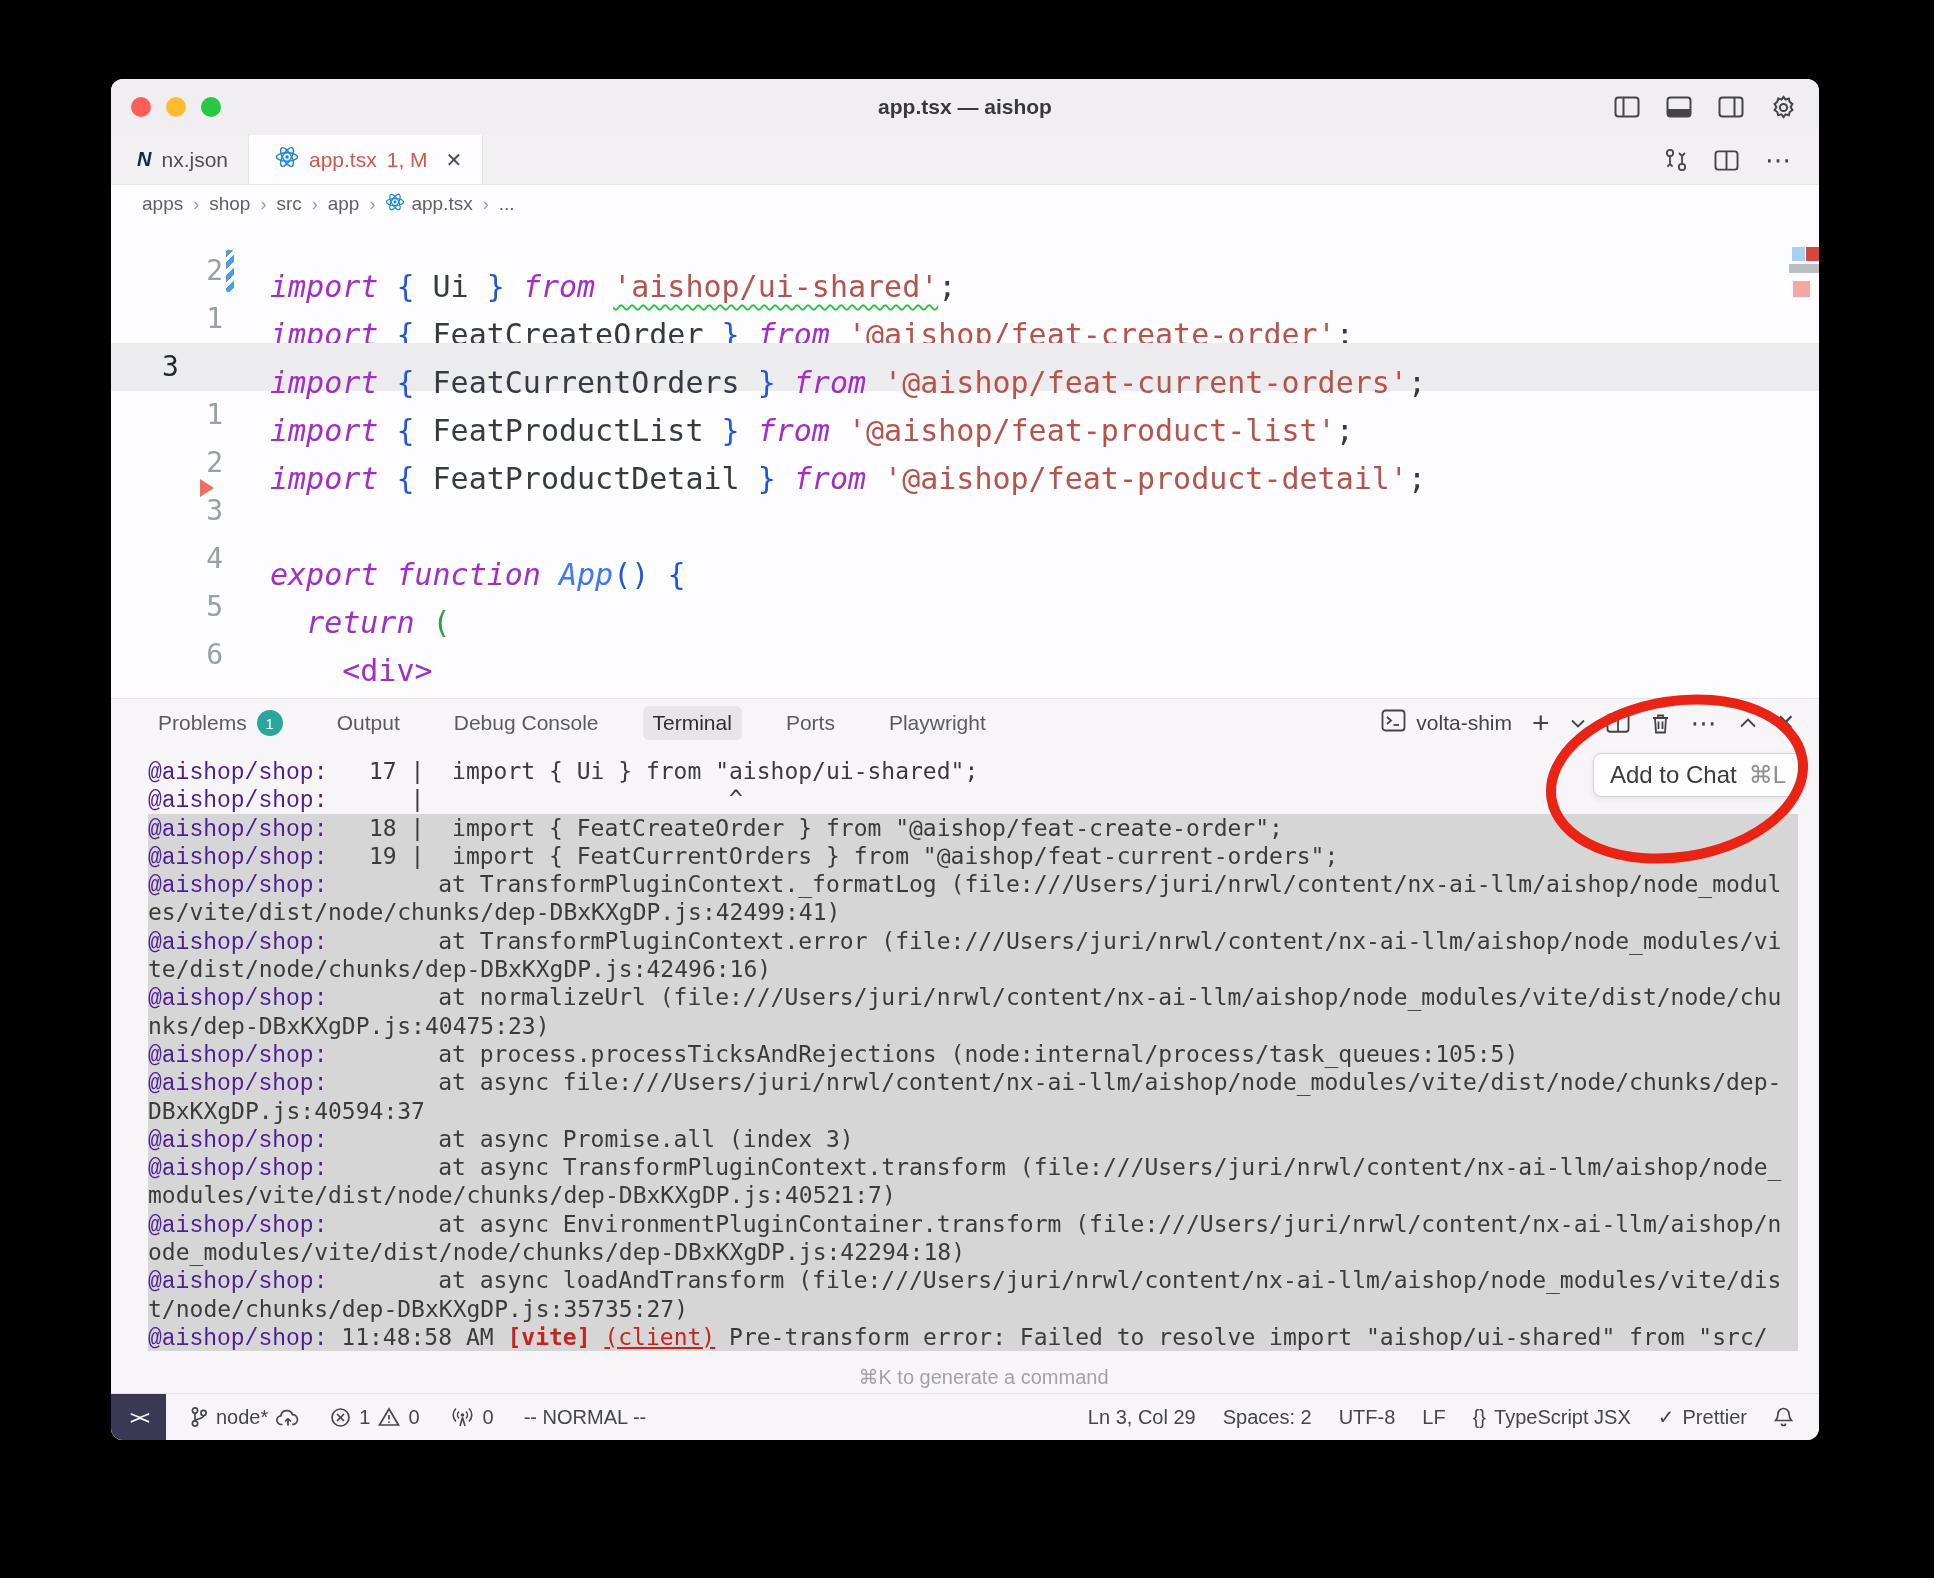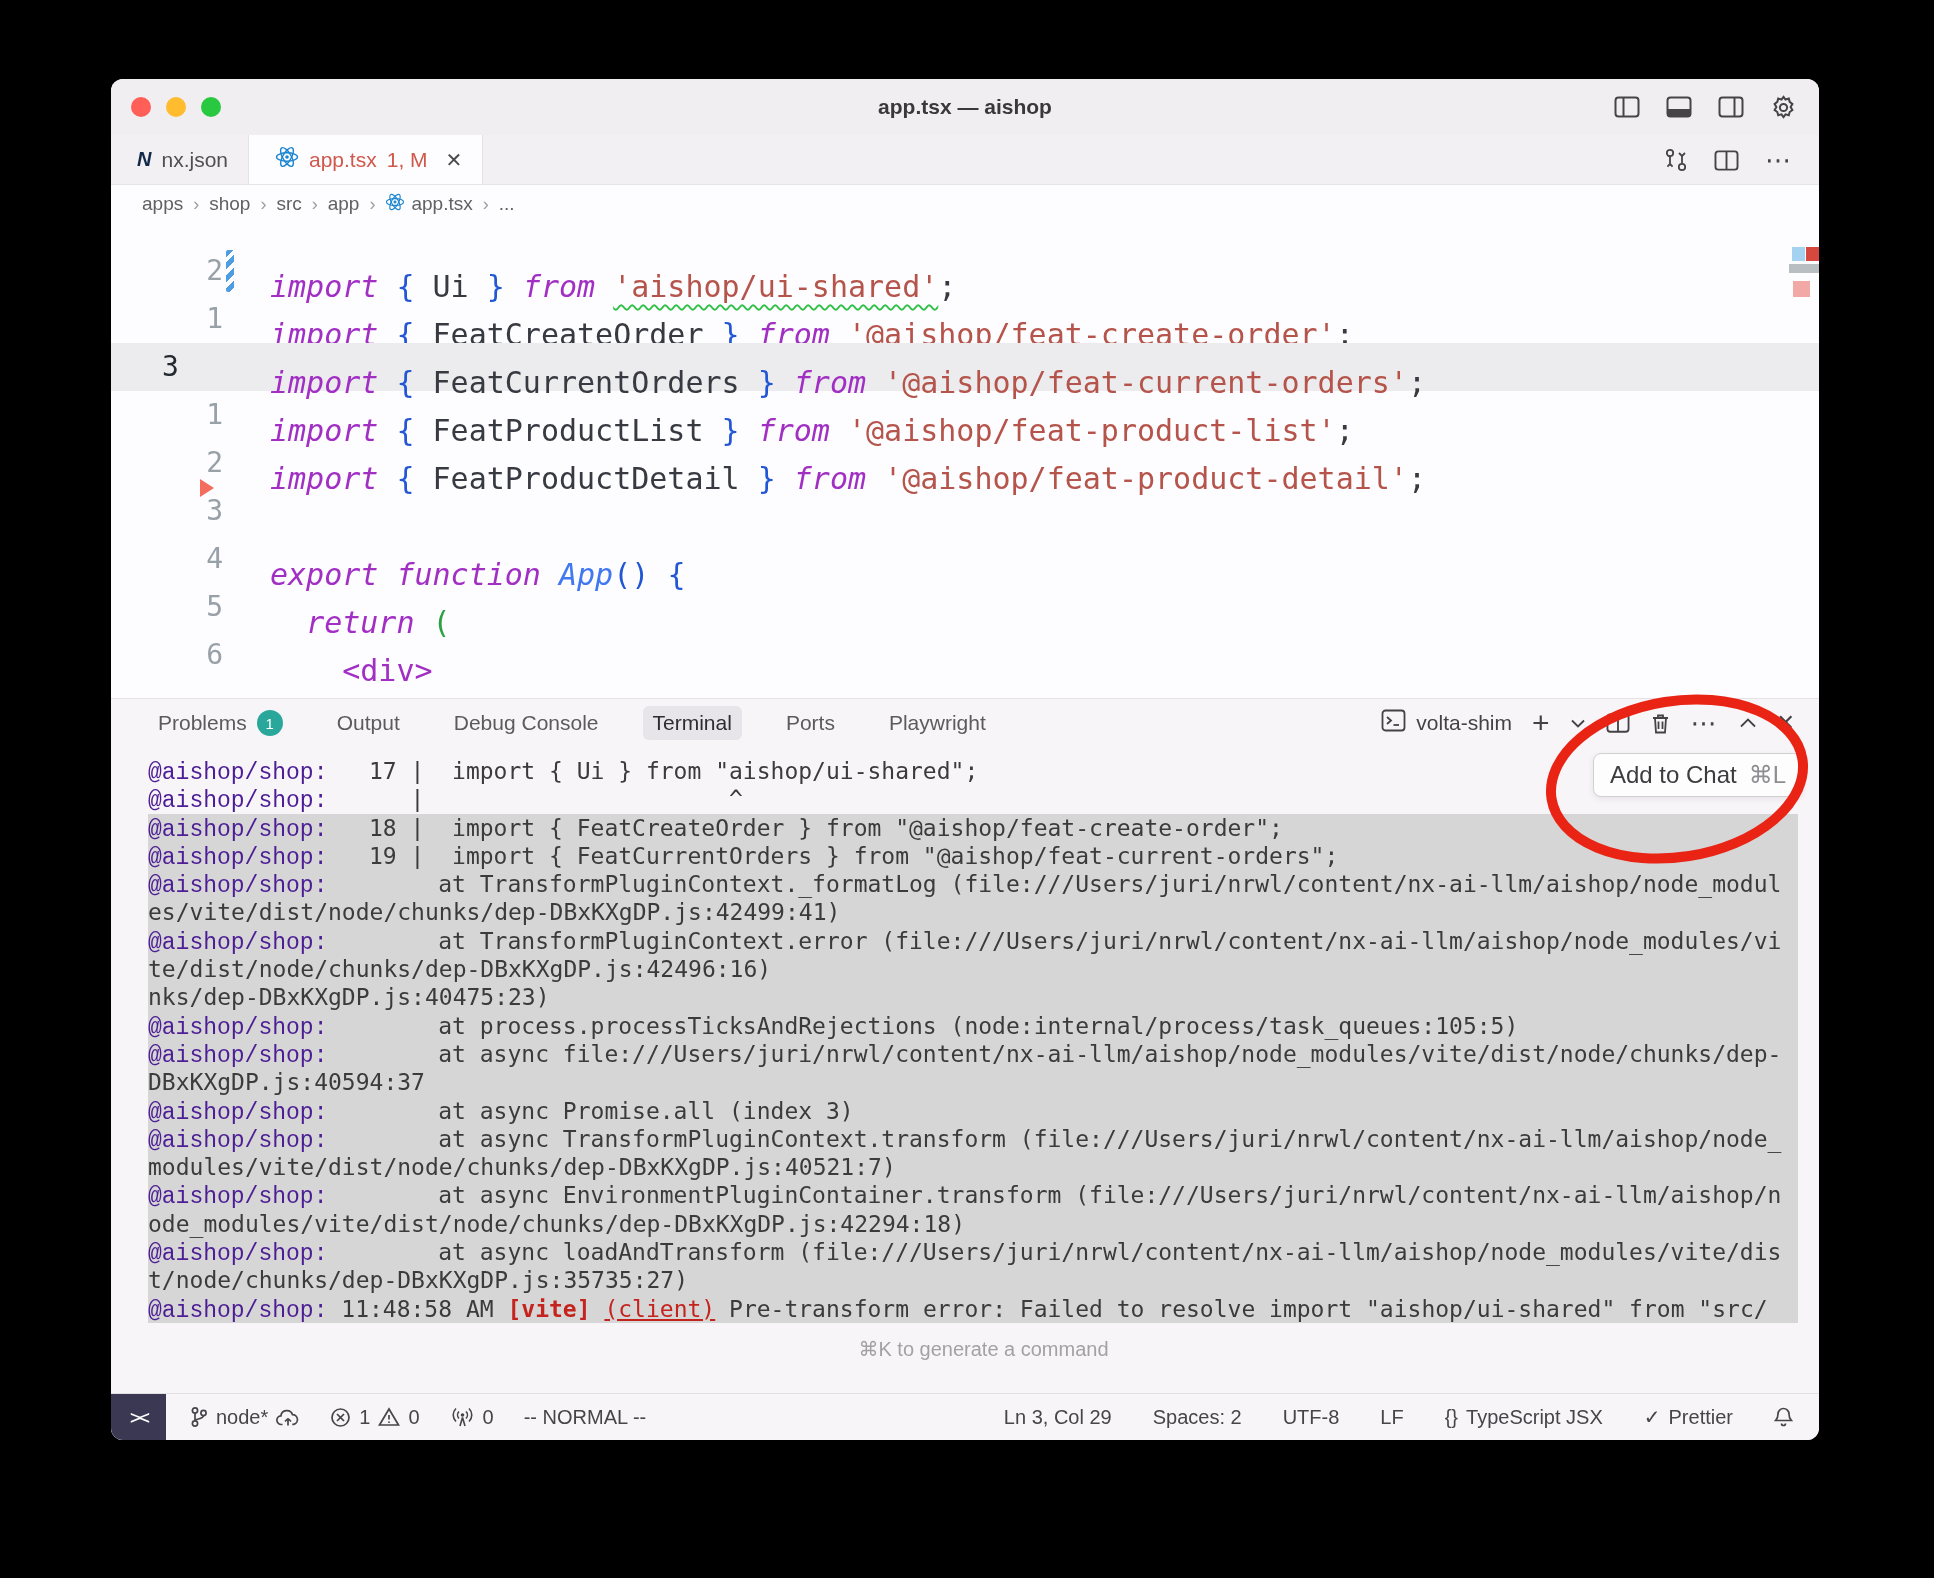--- a/index.html
+++ b/index.html
@@ -87,21 +87,21 @@
     box-shadow:0 2px 6px rgba(0,0,0,.08);z-index:5;}
   .tooltip .key{color:#8e8e92;}
   .annotation{position:absolute;right:0;top:-60px;width:300px;height:260px;pointer-events:none;z-index:9;}
 
   
   .statusbar{height:47px;background:#f7f5f8;border-top:1px solid #e2e0e3;display:flex;align-items:center;
     font-size:20px;color:#45454a;flex:none;position:relative;}
   .remote{width:55px;height:100%;background:#3b3854;color:#fff;display:flex;align-items:center;justify-content:center;
     font-family:"DejaVu Sans Mono",monospace;font-size:19px;letter-spacing:-3px;}
   .sb-left{display:flex;align-items:center;gap:30px;margin-left:24px;}
-  .sb-right{margin-left:auto;display:flex;align-items:center;gap:41px;margin-right:26px;}
+  .sb-right{margin-left:auto;display:flex;align-items:center;gap:27px;margin-right:26px;}
   .sb-item{display:flex;align-items:center;gap:8px;white-space:nowrap;}
   .sb-item svg{display:block;}
 </style>
 </head>
 <body>
 
 <div id="window">
 
   <div class="titlebar">
     <div class="tl red"></div>
@@ -297,20 +297,21 @@
     <div class="term-body">
       <div id="term-lines">
           <div class="trow"><span class="c-p">@aishop/shop:</span><span class="c-d">   17 |  import { Ui } from "aishop/ui-shared";</span></div>
           <div class="trow"><span class="c-p">@aishop/shop:</span><span class="c-d">      |                      ^</span></div>
           <div class="trow sel"><span class="c-p">@aishop/shop:</span><span class="c-d">   18 |  import { FeatCreateOrder } from "@aishop/feat-create-order";</span></div>
           <div class="trow sel"><span class="c-p">@aishop/shop:</span><span class="c-d">   19 |  import { FeatCurrentOrders } from "@aishop/feat-current-orders";</span></div>
           <div class="trow sel"><span class="c-p">@aishop/shop:</span><span class="c-d">        at TransformPluginContext._formatLog (file:///Users/juri/nrwl/content/nx-ai-llm/aishop/node_modul</span></div>
           <div class="trow sel"><span class="c-d">es/vite/dist/node/chunks/dep-DBxKXgDP.js:42499:41)</span></div>
           <div class="trow sel"><span class="c-p">@aishop/shop:</span><span class="c-d">        at TransformPluginContext.error (file:///Users/juri/nrwl/content/nx-ai-llm/aishop/node_modules/vi</span></div>
           <div class="trow sel"><span class="c-d">te/dist/node/chunks/dep-DBxKXgDP.js:42496:16)</span></div>
+          <div class="trow sel"><span class="c-p">@aishop/shop:</span><span class="c-d">        at normalizeUrl (file:///Users/juri/nrwl/content/nx-ai-llm/aishop/node_modules/vite/dist/node/chu</span></div>
           <div class="trow sel"><span class="c-d">nks/dep-DBxKXgDP.js:40475:23)</span></div>
           <div class="trow sel"><span class="c-p">@aishop/shop:</span><span class="c-d">        at process.processTicksAndRejections (node:internal/process/task_queues:105:5)</span></div>
           <div class="trow sel"><span class="c-p">@aishop/shop:</span><span class="c-d">        at async file:///Users/juri/nrwl/content/nx-ai-llm/aishop/node_modules/vite/dist/node/chunks/dep-</span></div>
           <div class="trow sel"><span class="c-d">DBxKXgDP.js:40594:37</span></div>
           <div class="trow sel"><span class="c-p">@aishop/shop:</span><span class="c-d">        at async Promise.all (index 3)</span></div>
           <div class="trow sel"><span class="c-p">@aishop/shop:</span><span class="c-d">        at async TransformPluginContext.transform (file:///Users/juri/nrwl/content/nx-ai-llm/aishop/node_</span></div>
           <div class="trow sel"><span class="c-d">modules/vite/dist/node/chunks/dep-DBxKXgDP.js:40521:7)</span></div>
           <div class="trow sel"><span class="c-p">@aishop/shop:</span><span class="c-d">        at async EnvironmentPluginContainer.transform (file:///Users/juri/nrwl/content/nx-ai-llm/aishop/n</span></div>
           <div class="trow sel"><span class="c-d">ode_modules/vite/dist/node/chunks/dep-DBxKXgDP.js:42294:18)</span></div>
           <div class="trow sel"><span class="c-p">@aishop/shop:</span><span class="c-d">        at async loadAndTransform (file:///Users/juri/nrwl/content/nx-ai-llm/aishop/node_modules/vite/dis</span></div>

